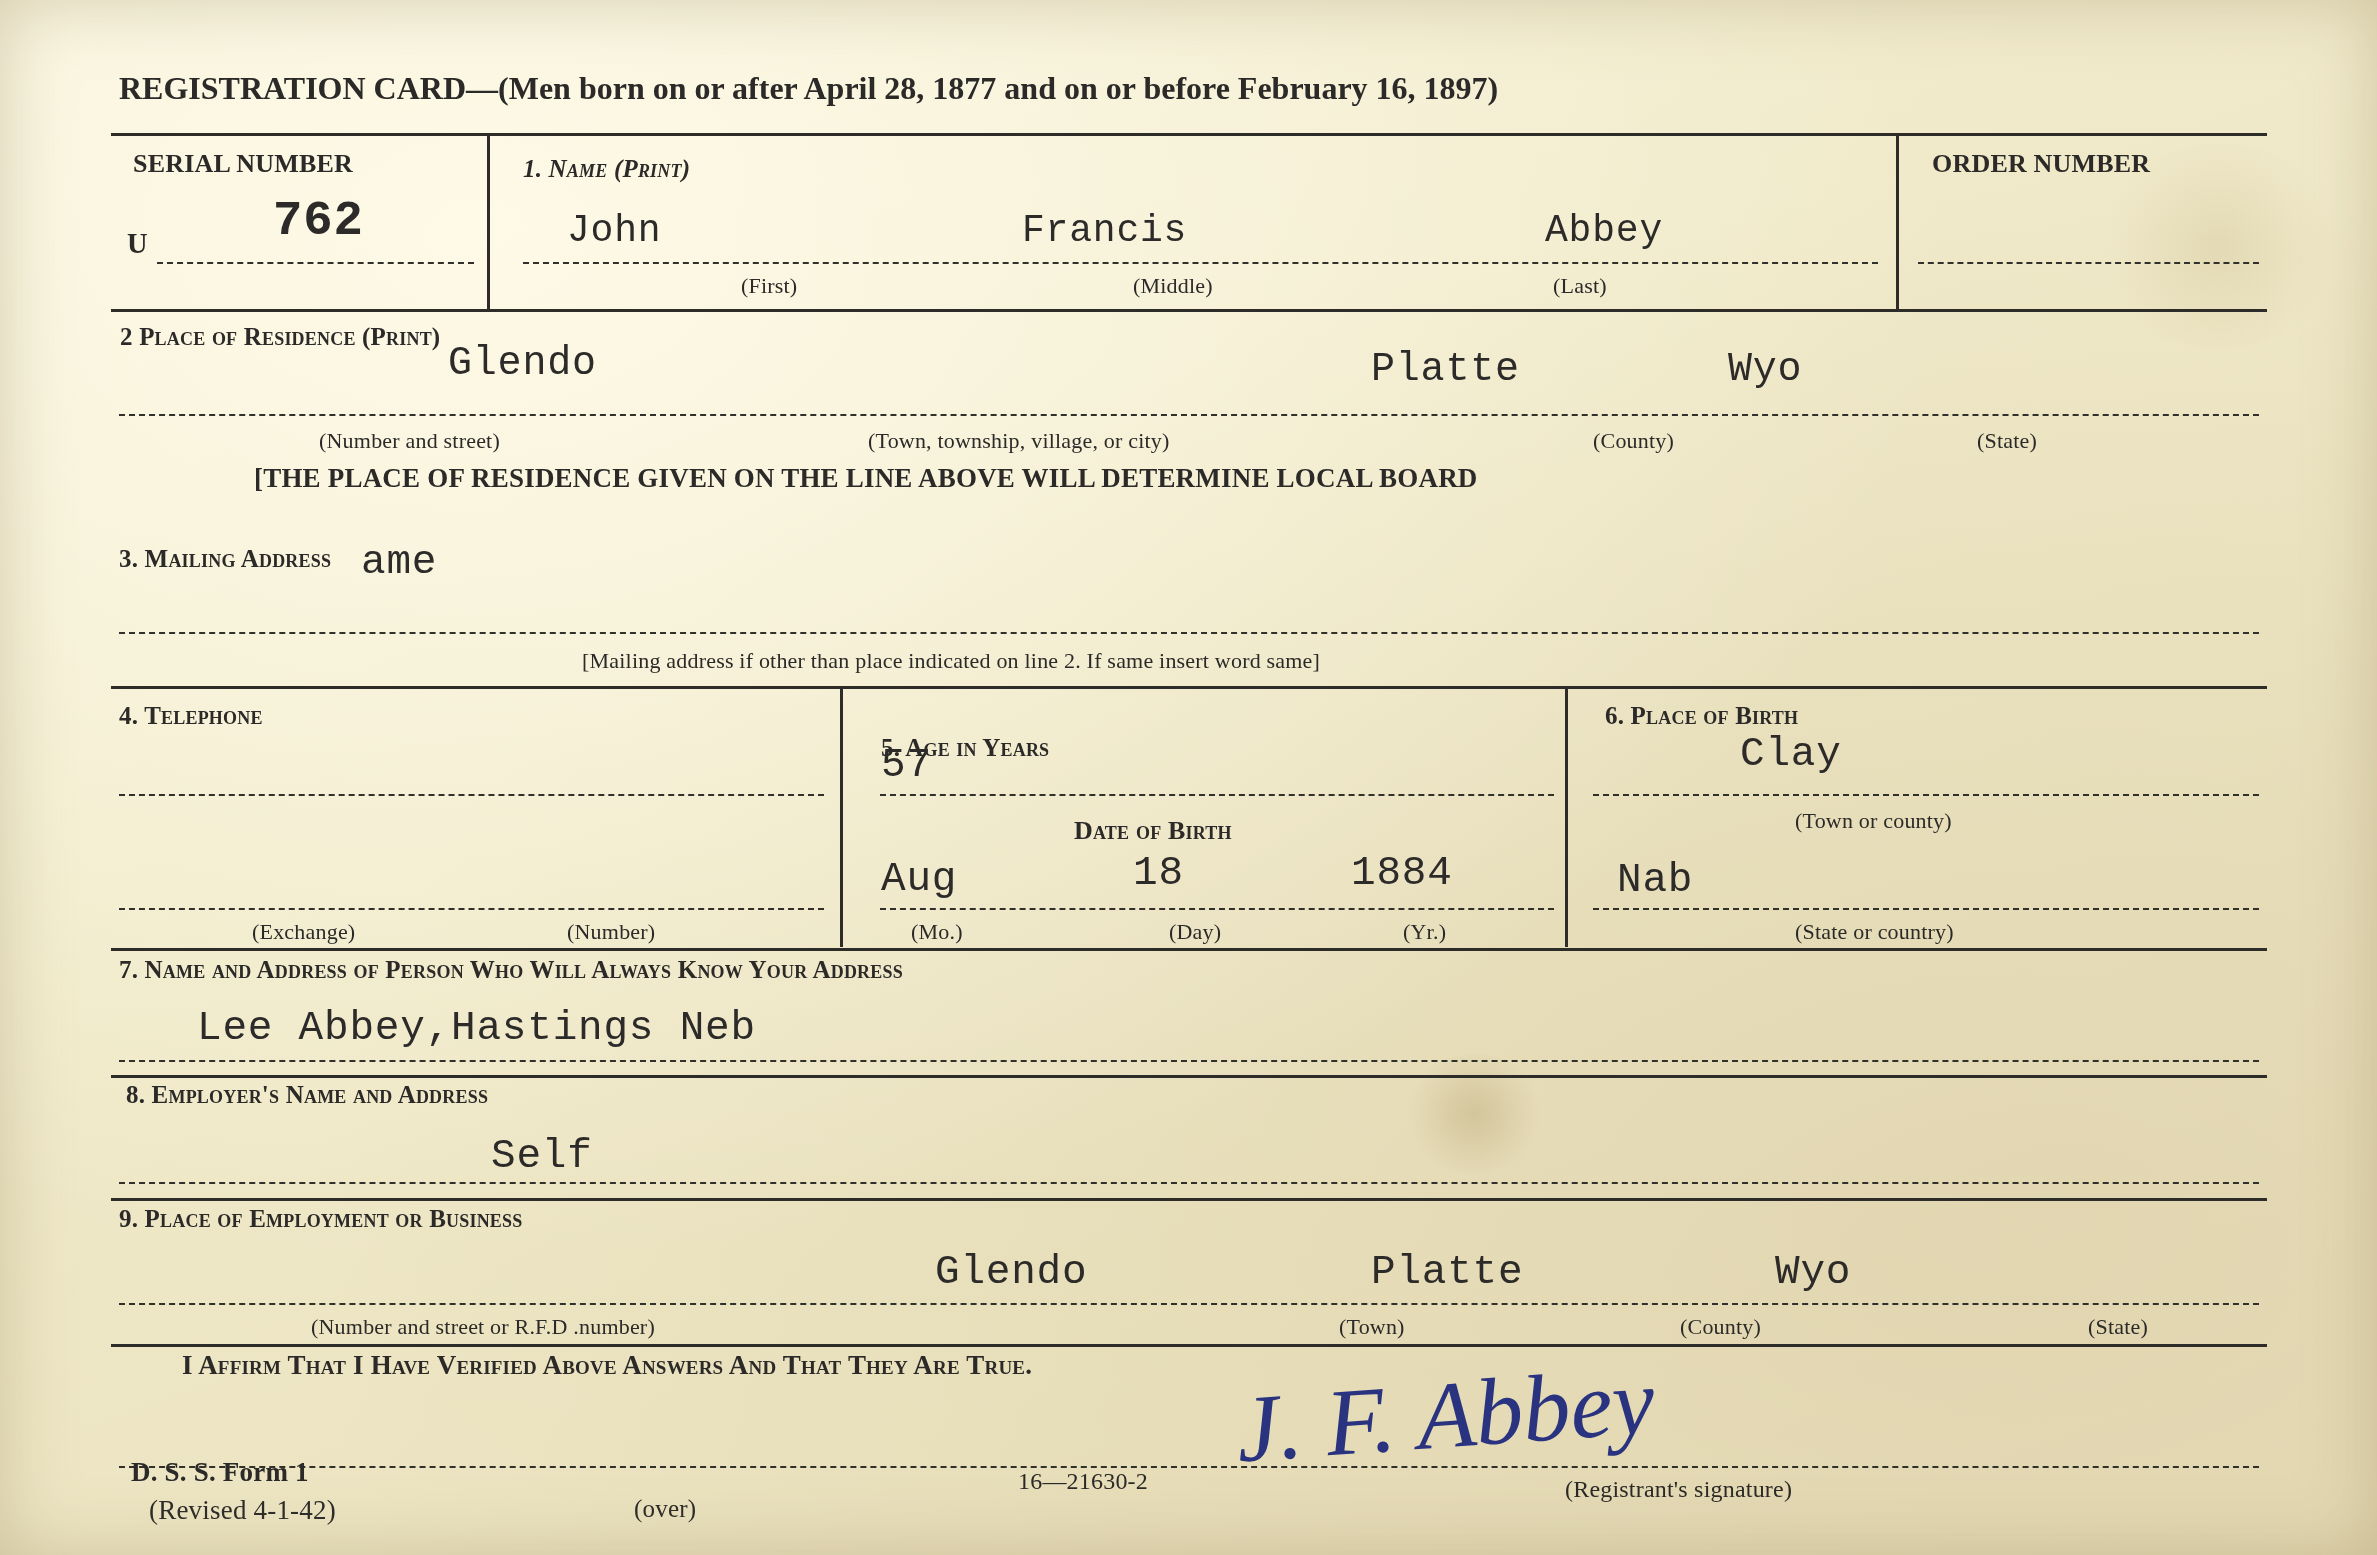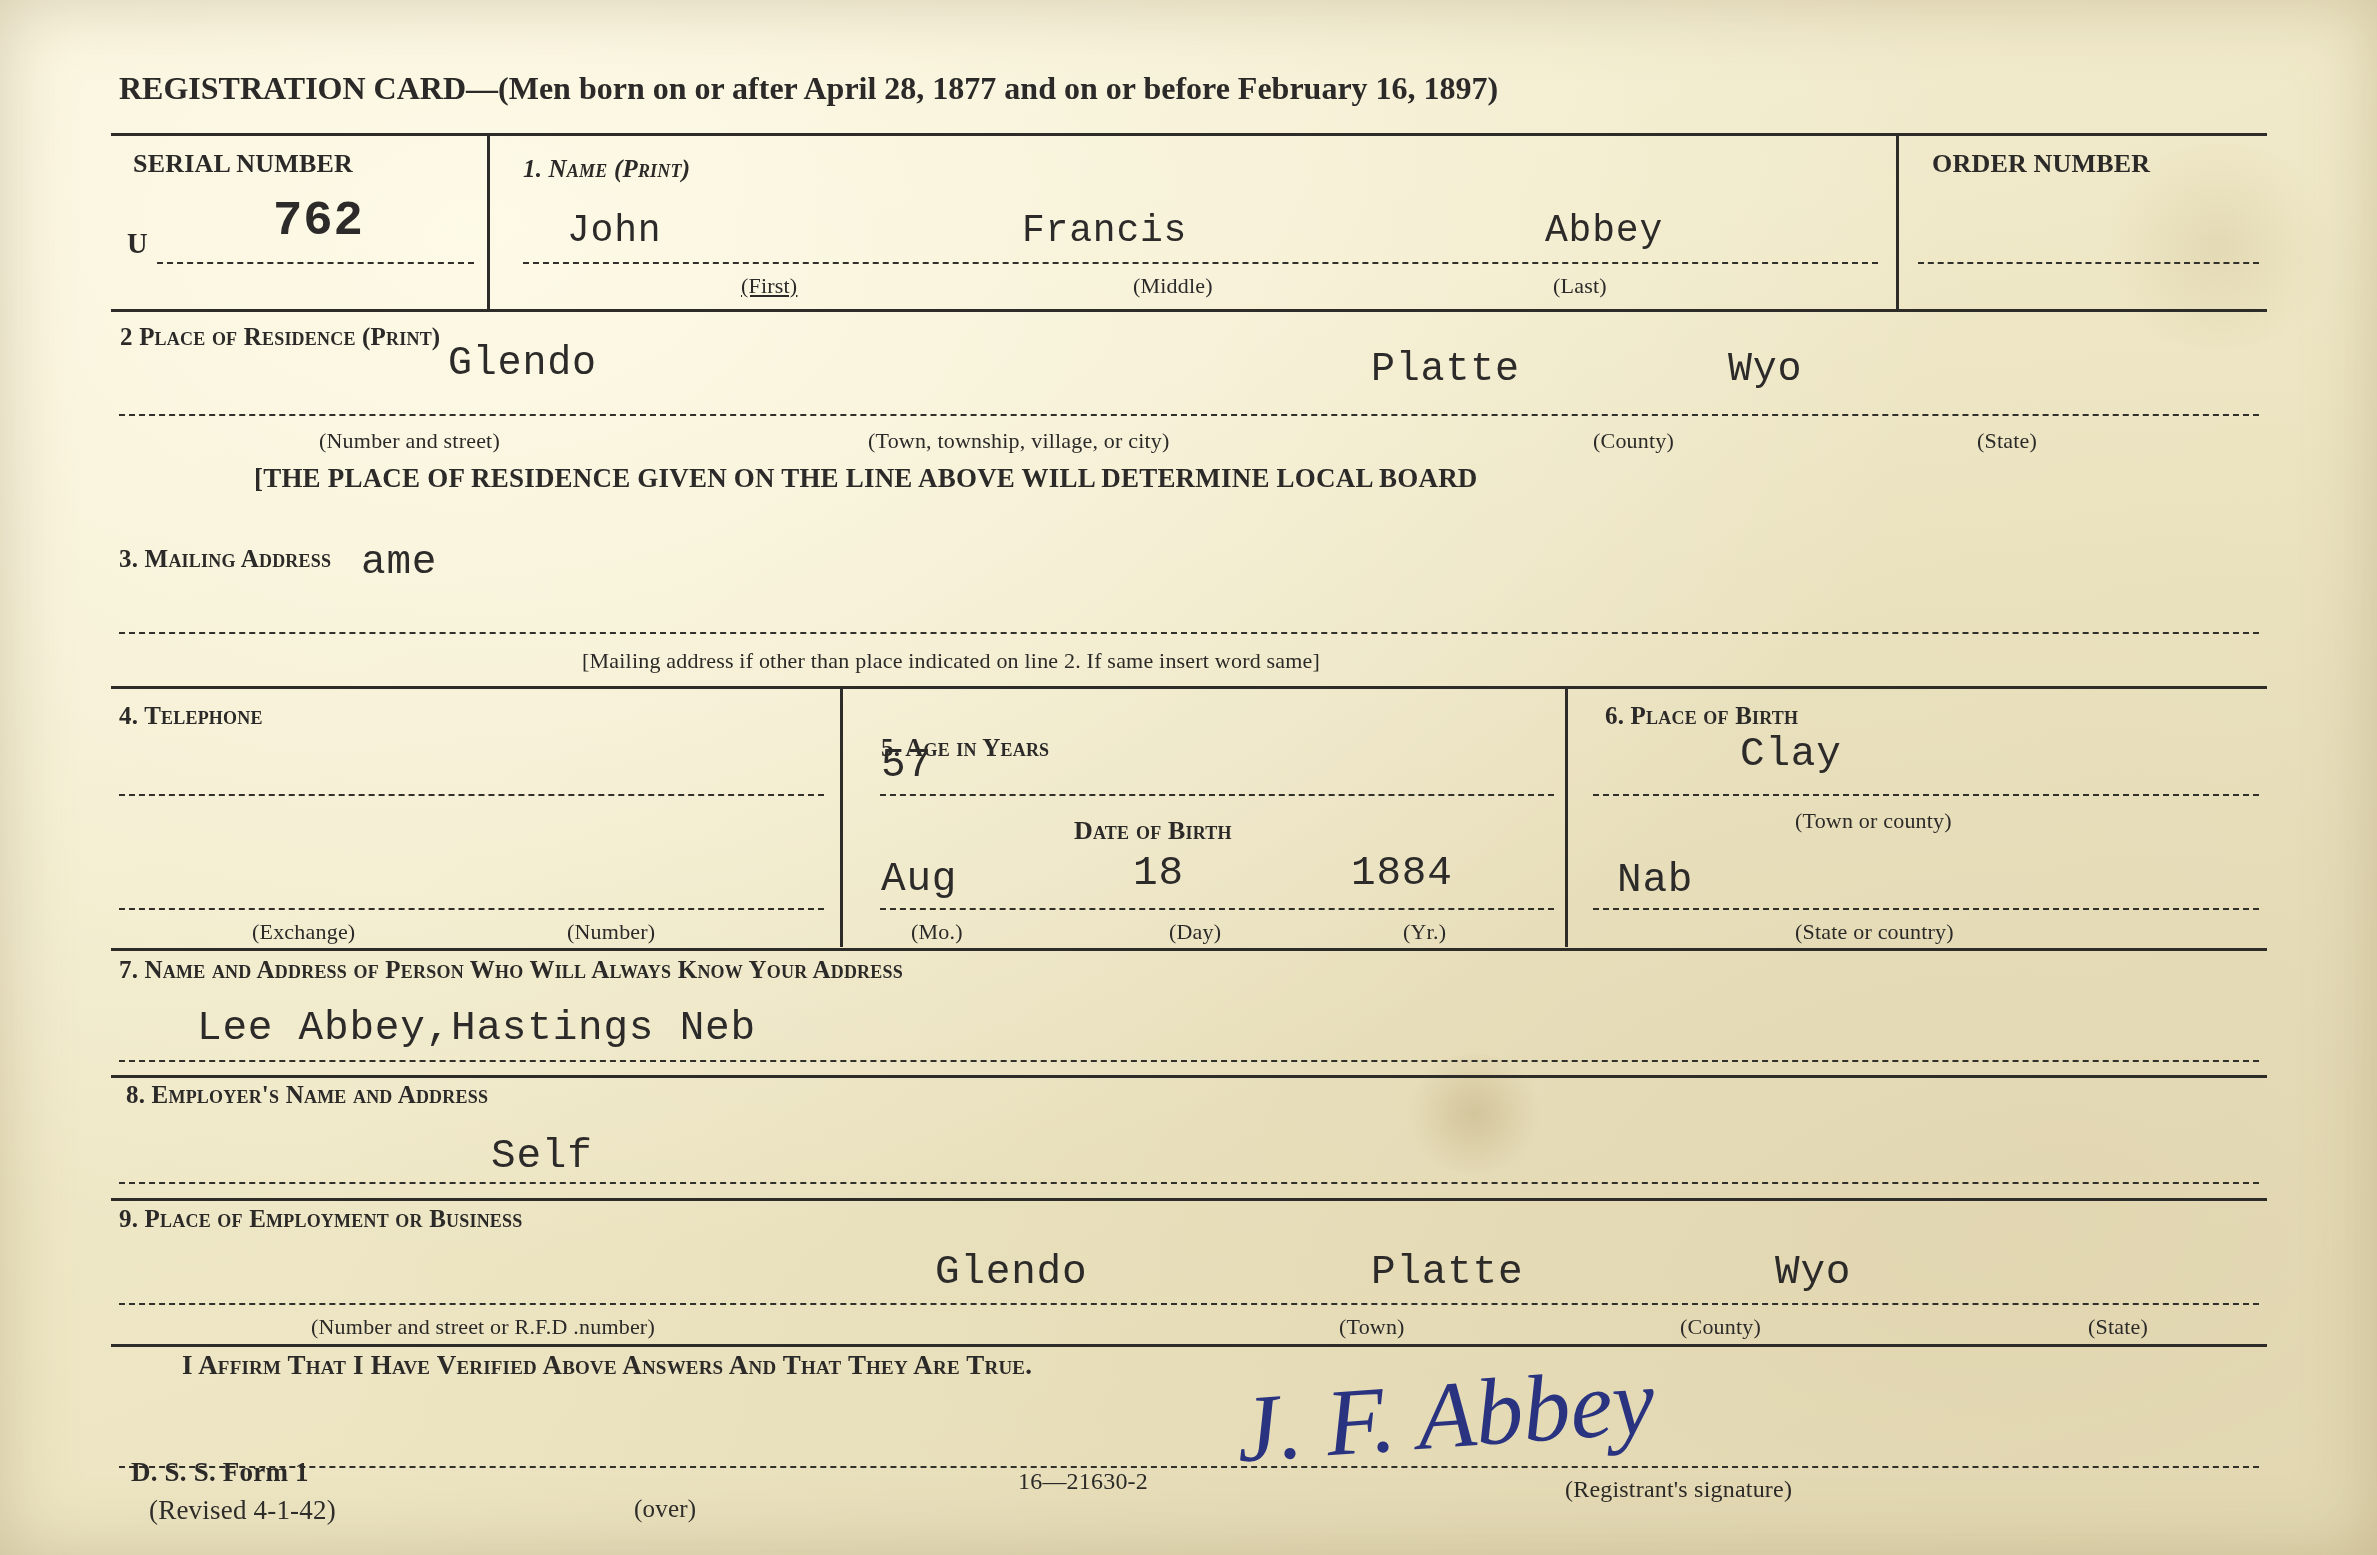--- a/index.html
+++ b/index.html
@@ -97,21 +97,21 @@
   <div class="tw" style="left:1950px;top:214px;font-size:36px;"></div>
 
   <div class="tw" style="left:567px;top:209px;font-size:38px;">John</div>
   <div class="tw" style="left:1022px;top:209px;font-size:38px;">Francis</div>
   <div class="tw" style="left:1545px;top:209px;font-size:38px;">Abbey</div>
 
   <div class="dash" style="left:157px;top:262px;width:317px;"></div>
   <div class="dash" style="left:523px;top:262px;width:1355px;"></div>
   <div class="dash" style="left:1918px;top:262px;width:341px;"></div>
 
-  <div class="pt" style="left:741px;top:273px;font-size:22px;text-decoration:underline;">(First)</div>
+  <div class="pt" style="left:741px;top:273px;font-size:22px;">(First)</div>
   <div class="pt" style="left:1133px;top:273px;font-size:22px;">(Middle)</div>
   <div class="pt" style="left:1553px;top:273px;font-size:22px;">(Last)</div>
 
   <div class="rule" style="left:487px;top:136px;width:3.2px;height:173px;"></div>
   <div class="rule" style="left:1896px;top:136px;width:3.2px;height:173px;"></div>
 
   <div class="rule" style="left:111px;top:309px;width:2156px;height:3.2px;"></div>
 
   <div class="pt sc" style="left:120px;top:323px;font-size:25px;">2  Place of Residence (Print)</div>
 

